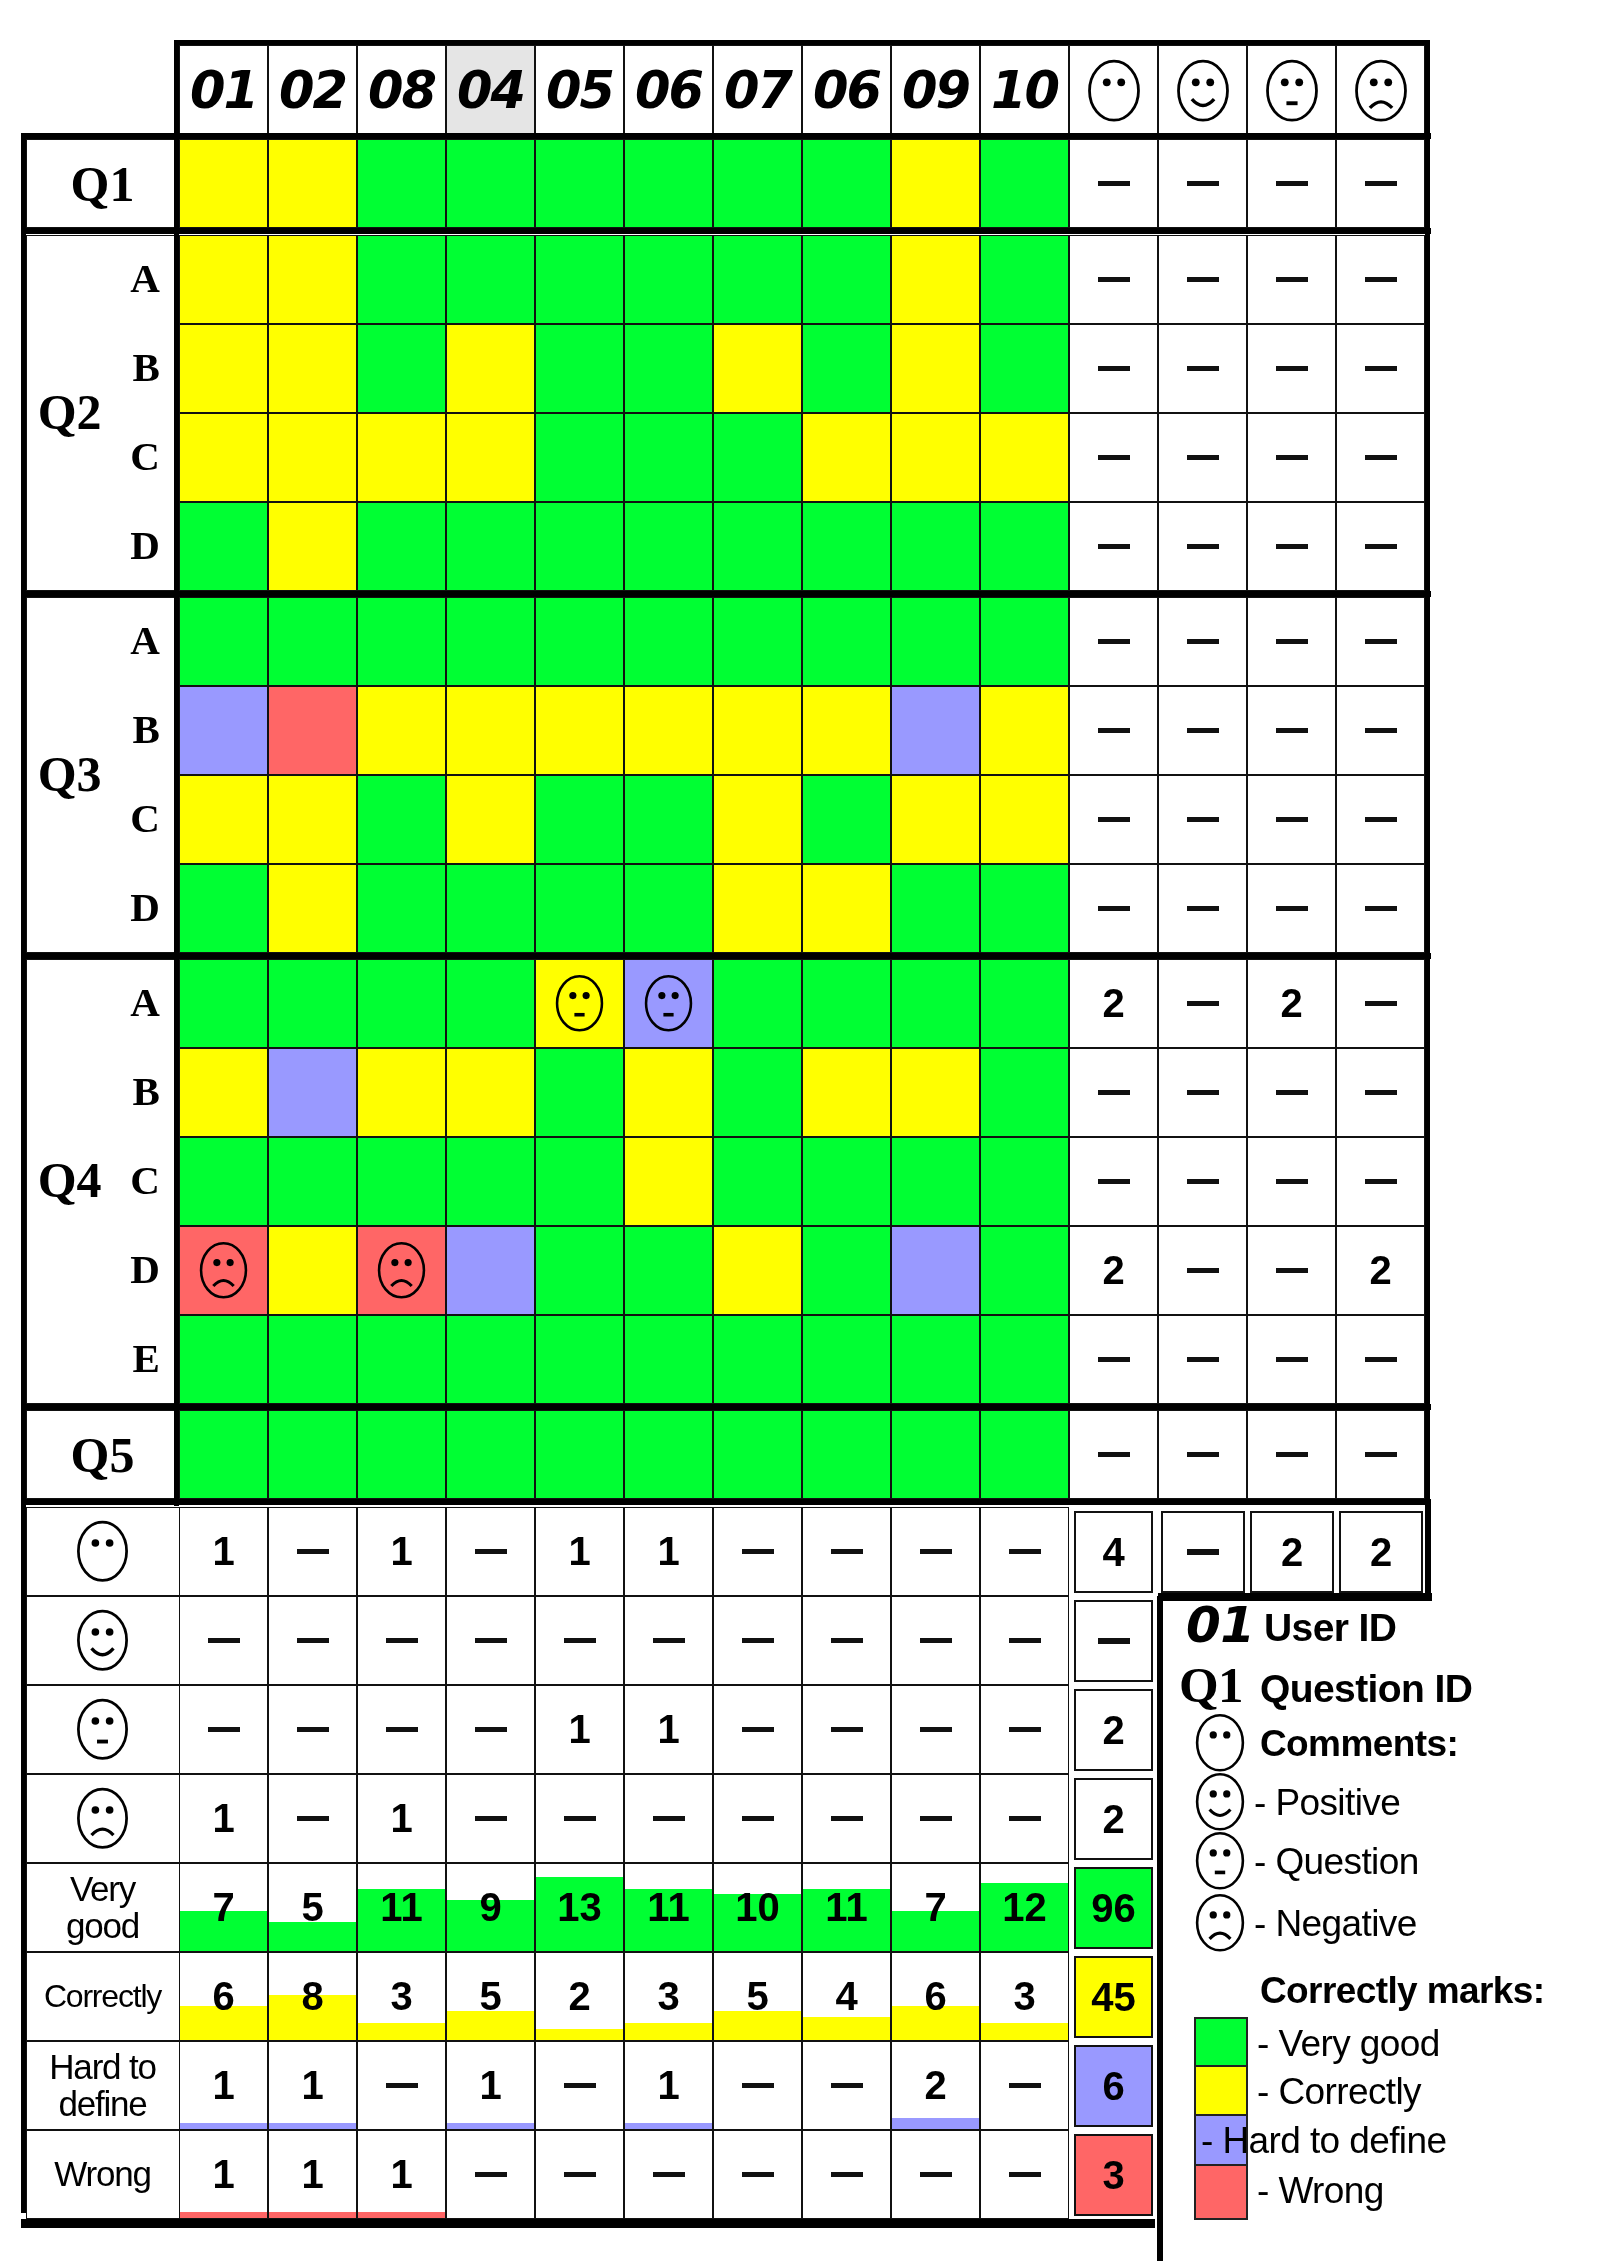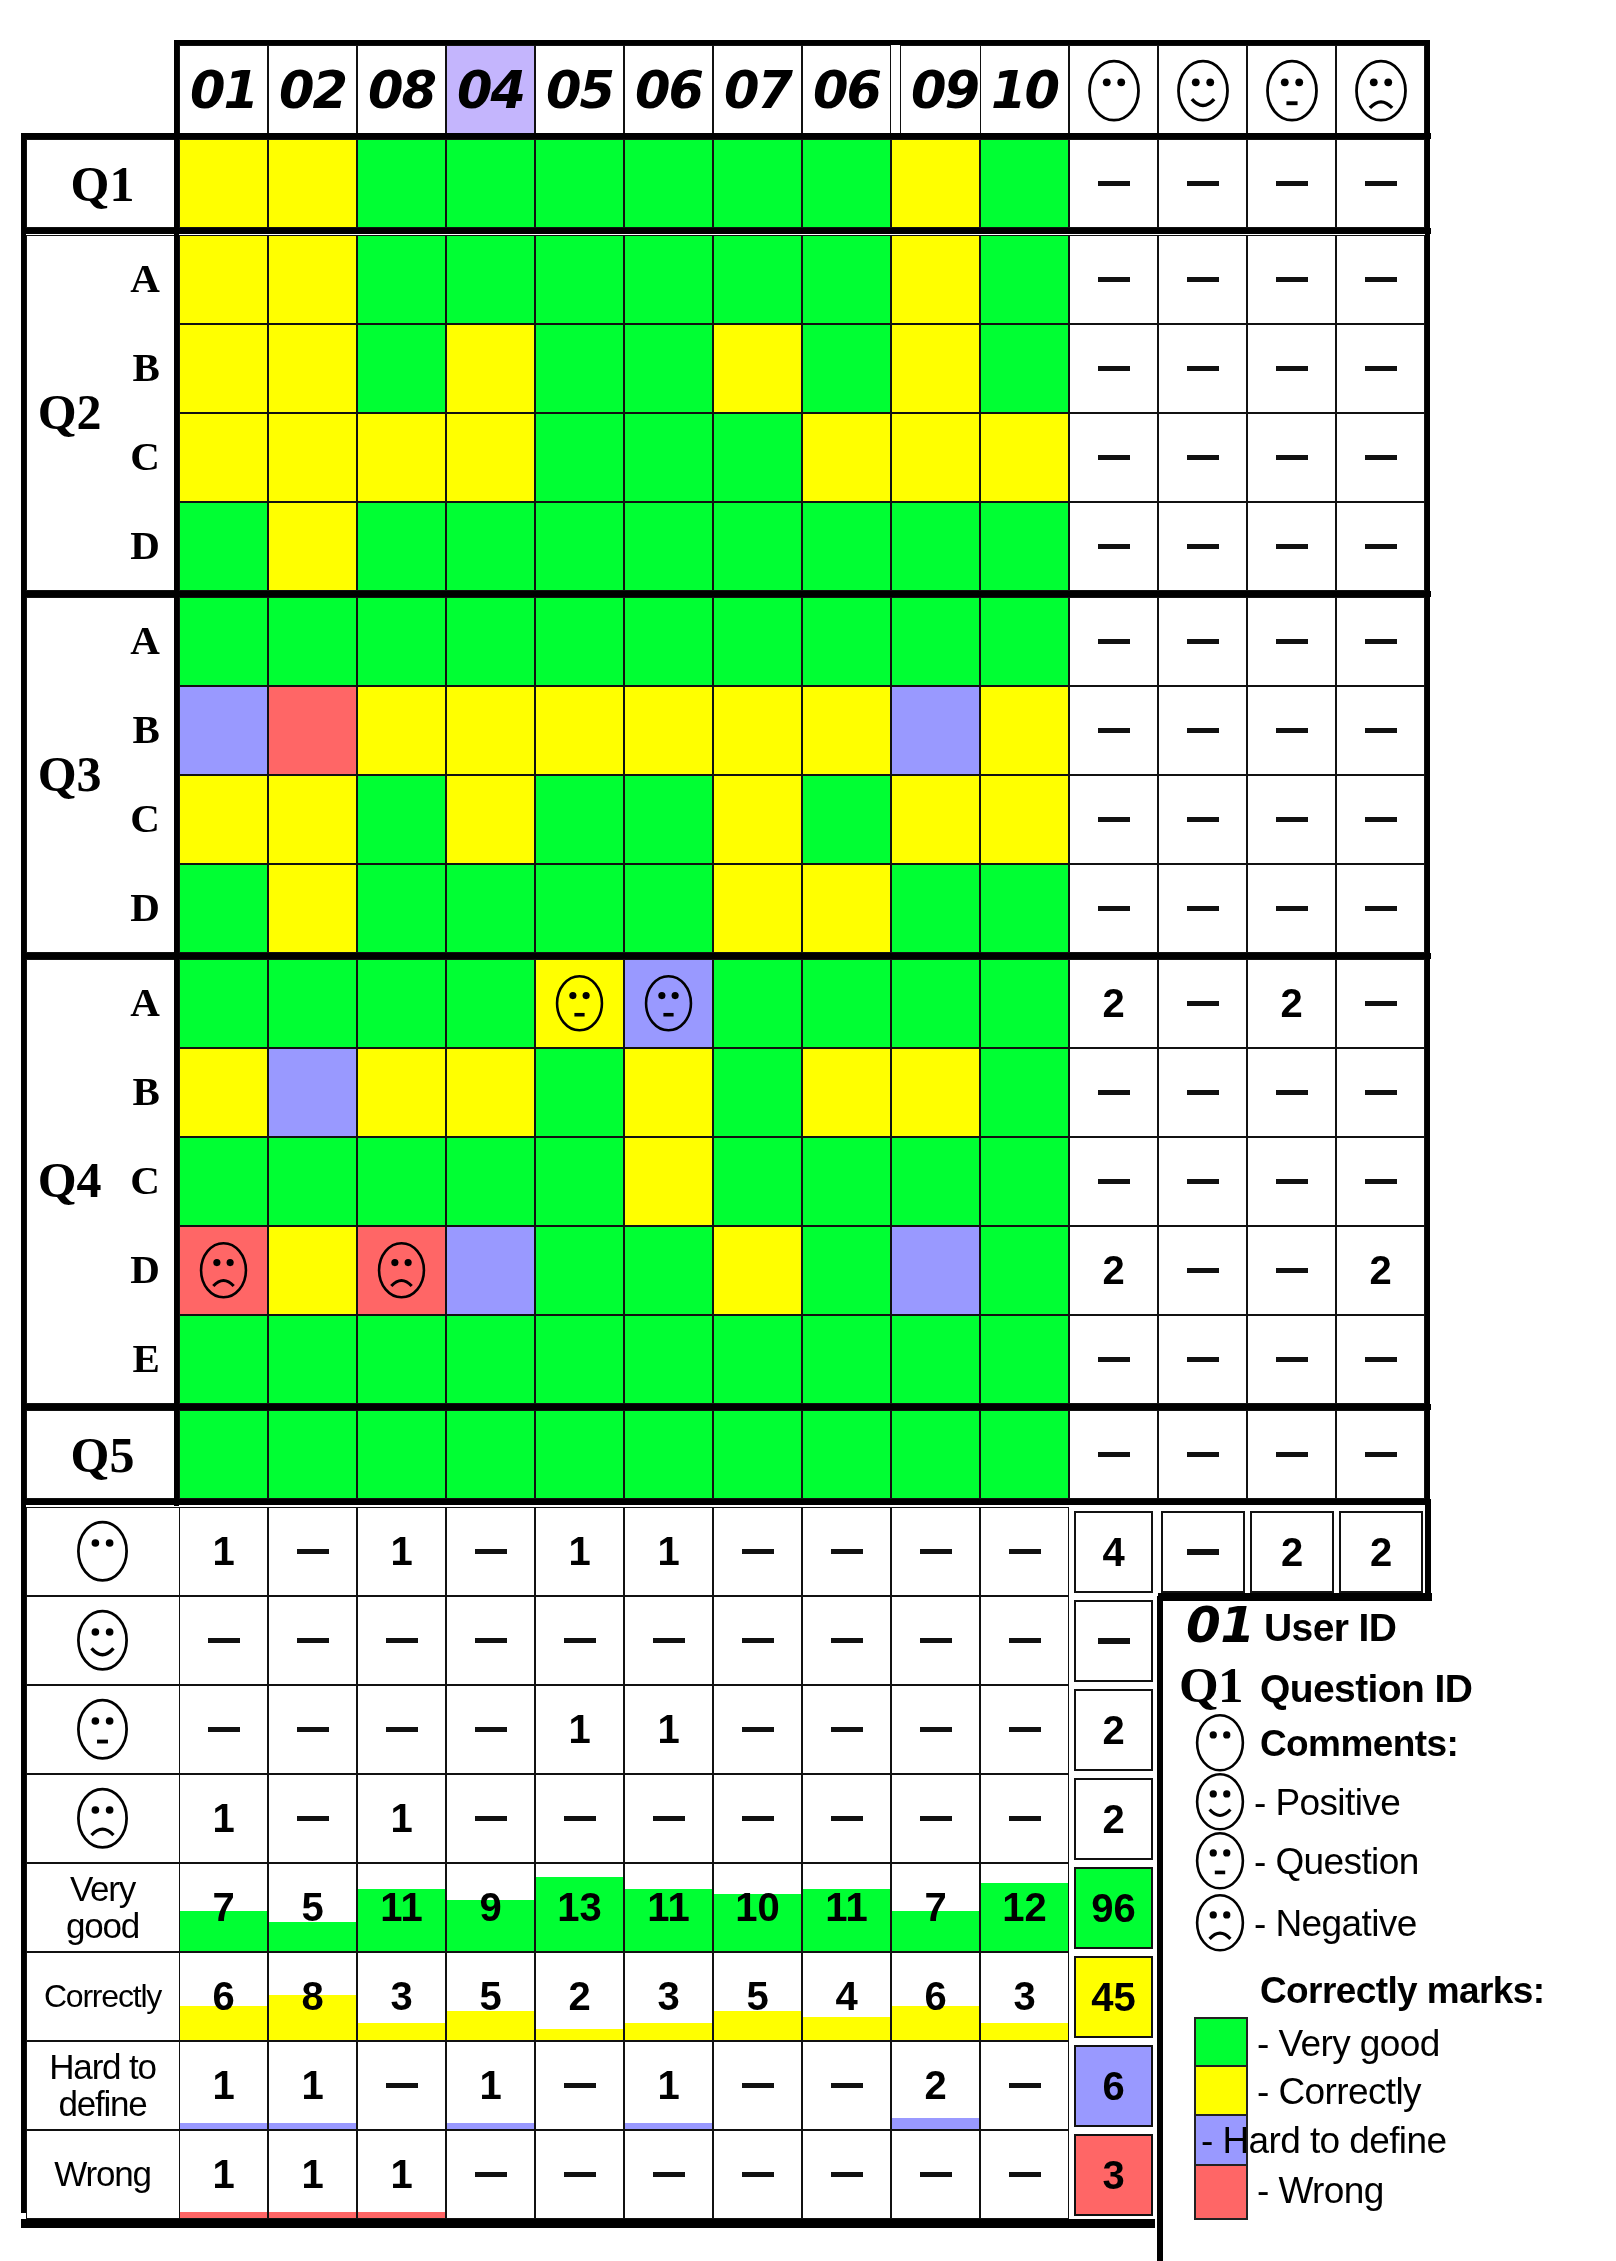--- a/index.html
+++ b/index.html
@@ -25,36 +25,36 @@
 <div id="root">
     <div class="cell" style="left: 179px; top: 45px; width: 89px; height: 91px; background: rgb(255, 255, 255);">
       <span class="hdr-id">01</span>
     </div>
     <div class="cell" style="left: 268px; top: 45px; width: 89px; height: 91px; background: rgb(255, 255, 255);">
       <span class="hdr-id">02</span>
     </div>
     <div class="cell" style="left: 357px; top: 45px; width: 89px; height: 91px; background: rgb(255, 255, 255);">
       <span class="hdr-id">08</span>
     </div>
-    <div class="cell" style="left: 446px; top: 45px; width: 89px; height: 91px; background: #c4b5fd;">
+    <div class="cell" style="left: 446px; top: 45px; width: 89px; height: 91px; background: #e5e5e5;">
       <span class="hdr-id">04</span>
     </div>
     <div class="cell" style="left: 535px; top: 45px; width: 89px; height: 91px; background: rgb(255, 255, 255);">
       <span class="hdr-id">05</span>
     </div>
     <div class="cell" style="left: 624px; top: 45px; width: 89px; height: 91px; background: rgb(255, 255, 255);">
       <span class="hdr-id">06</span>
     </div>
     <div class="cell" style="left: 713px; top: 45px; width: 89px; height: 91px; background: rgb(255, 255, 255);">
       <span class="hdr-id">07</span>
     </div>
     <div class="cell" style="left: 802px; top: 45px; width: 89px; height: 91px; background: rgb(255, 255, 255);">
       <span class="hdr-id">06</span>
     </div>
-    <div class="cell" style="left: 891px; top: 45px; width: 89px; height: 91px; background: rgb(255, 255, 255); margin-left: 9px;">
+    <div class="cell" style="left: 891px; top: 45px; width: 89px; height: 91px; background: rgb(255, 255, 255);">
       <span class="hdr-id">09</span>
     </div>
     <div class="cell" style="left: 980px; top: 45px; width: 89px; height: 91px; background: rgb(255, 255, 255);">
       <span class="hdr-id">10</span>
     </div>
     <div class="cell" style="left: 1069px; top: 45px; width: 89px; height: 91px; background: rgb(255, 255, 255);">
       <span>
         <svg width="56" height="64" viewBox="0 0 100 115" class="face">
           <ellipse cx="50" cy="57" rx="44" ry="53" fill="none" stroke="#000" stroke-width="5"></ellipse>
           <circle cx="37" cy="42" r="7" fill="#000"></circle>

